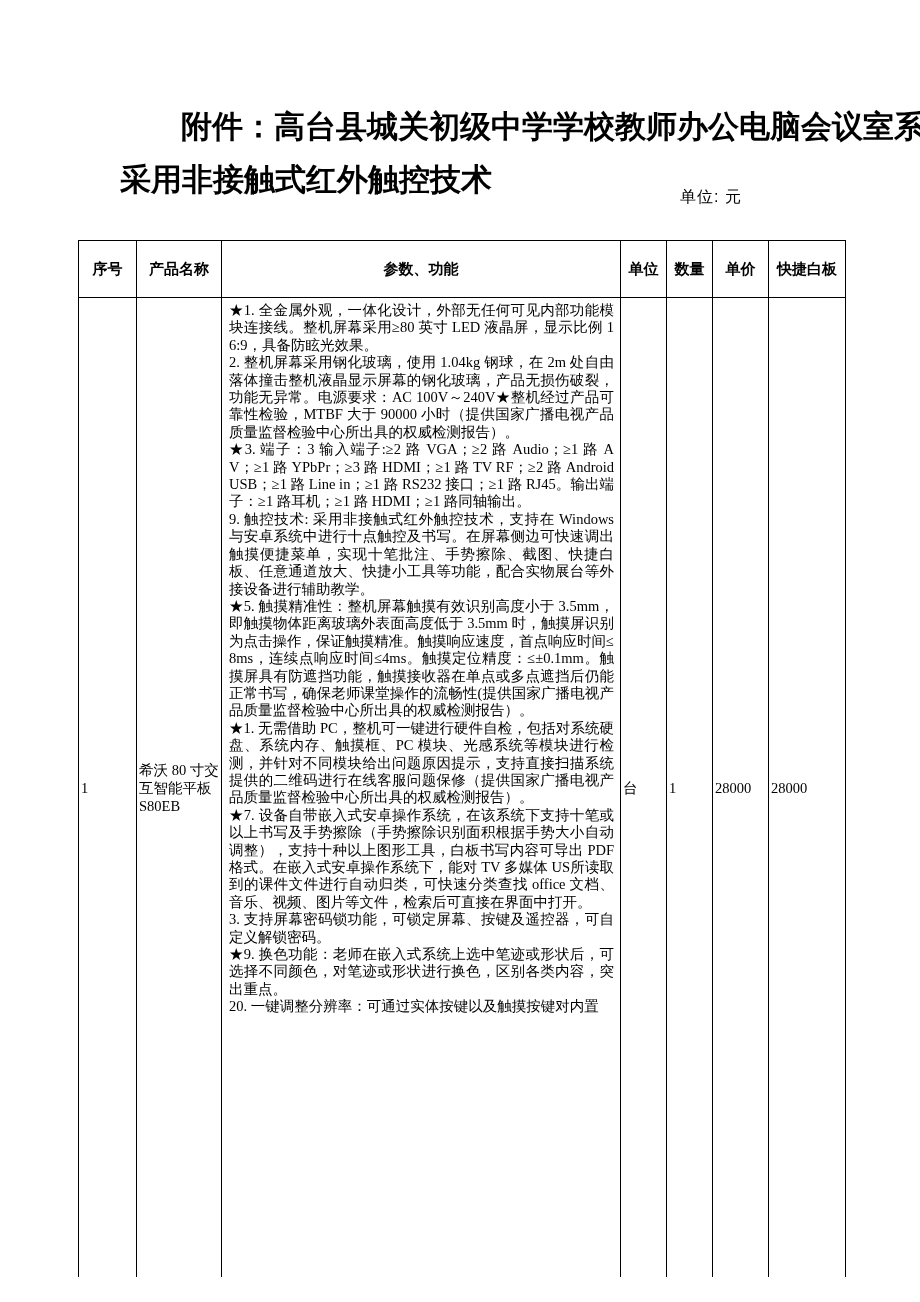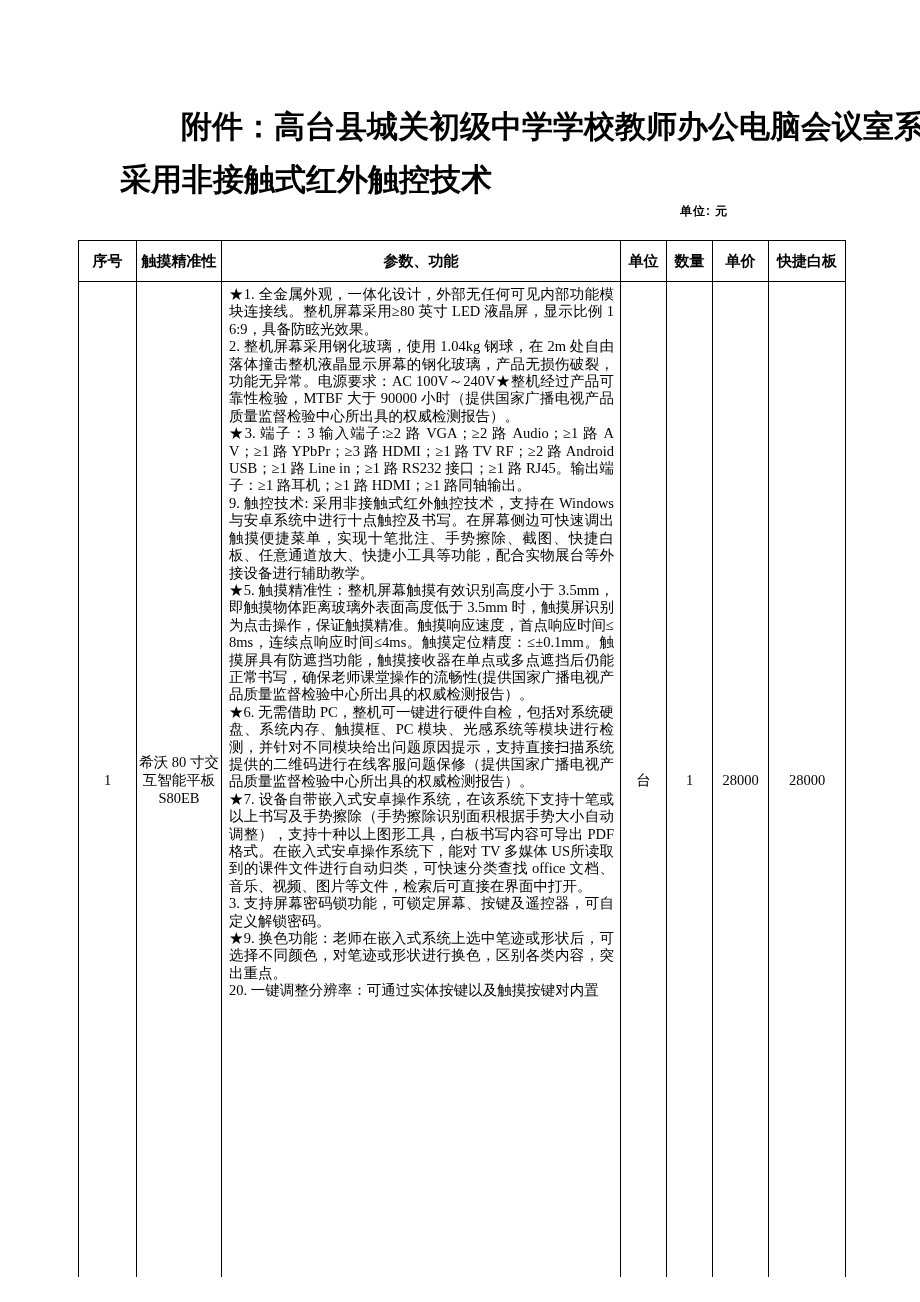--- a/index.html
+++ b/index.html
@@ -17,51 +17,51 @@
     font-weight: bold;
     font-size: 31px;
     line-height: 28px;
     white-space: nowrap;
   }
   .title-line1 { left: 181px; top: 113px; }
   .title-line2 { left: 120px; top: 166px; }
   .unit-note {
     position: absolute;
     left: 680px;
-    top: 203px;
+    top: 187px;
     font-family: "Liberation Sans", "DejaVu Sans", sans-serif;
-    font-weight: bold;
-    font-size: 12px;
+    font-weight: normal;
+    font-size: 16px;
     letter-spacing: 1px;
     white-space: nowrap;
   }
   table.doc-table {
     position: absolute;
     left: 78px;
     top: 240px;
     width: 767px;
     height: 1037px;
     border-collapse: collapse;
     table-layout: fixed;
   }
   .doc-table th, .doc-table td {
     border: 1px solid #000;
   }
   .doc-table thead th {
-    height: 41px;
+    height: 57px;
     font-family: "Liberation Serif", "DejaVu Serif", serif;
     font-weight: bold;
     font-size: 15px;
     text-align: center;
     vertical-align: middle;
     padding: 2px;
   }
   .doc-table tbody td {
     font-size: 14.5px;
-    text-align: center;
+    text-align: left;
     vertical-align: middle;
     padding: 2px;
     line-height: 18px;
     border-bottom: none; 
   }
   .doc-table tbody td.params-cell {
     text-align: left;
     vertical-align: top;
     padding: 4px 6px 4px 7px;
   }
@@ -91,39 +91,39 @@
       <col style="width:85px">
       <col style="width:399px">
       <col style="width:46px">
       <col style="width:46px">
       <col style="width:56px">
       <col style="width:77px">
     </colgroup>
     <thead>
       <tr>
         <th>序号</th>
-        <th>触摸精准性</th>
+        <th>产品名称</th>
         <th>参数、功能</th>
         <th>单位</th>
         <th>数量</th>
         <th>单价</th>
         <th>快捷白板</th>
       </tr>
     </thead>
     <tbody>
       <tr>
         <td>1</td>
         <td class="product-cell">希沃 80 寸交互智能平板 S80EB</td>
         <td class="params-cell">
           <p>★1. 全金属外观，一体化设计，外部无任何可见内部功能模块连接线。整机屏幕采用≥80 英寸 LED 液晶屏，显示比例 16:9，具备防眩光效果。</p>
           <p>2. 整机屏幕采用钢化玻璃，使用 1.04kg 钢球，在 2m 处自由落体撞击整机液晶显示屏幕的钢化玻璃，产品无损伤破裂，功能无异常。电源要求：AC 100V～240V★整机经过产品可靠性检验，MTBF 大于 90000 小时（提供国家广播电视产品质量监督检验中心所出具的权威检测报告）。</p>
           <p>★3. 端子：3 输入端子:≥2 路 VGA；≥2 路 Audio；≥1 路 AV；≥1 路 YPbPr；≥3 路 HDMI；≥1 路 TV RF；≥2 路 Android USB；≥1 路 Line in；≥1 路 RS232 接口；≥1 路 RJ45。输出端子：≥1 路耳机；≥1 路 HDMI；≥1 路同轴输出。</p>
           <p>9. 触控技术: 采用非接触式红外触控技术，支持在 Windows 与安卓系统中进行十点触控及书写。在屏幕侧边可快速调出触摸便捷菜单，实现十笔批注、手势擦除、截图、快捷白板、任意通道放大、快捷小工具等功能，配合实物展台等外接设备进行辅助教学。</p>
           <p>★5. 触摸精准性：整机屏幕触摸有效识别高度小于 3.5mm，即触摸物体距离玻璃外表面高度低于 3.5mm 时，触摸屏识别为点击操作，保证触摸精准。触摸响应速度，首点响应时间≤8ms，连续点响应时间≤4ms。触摸定位精度：≤±0.1mm。触摸屏具有防遮挡功能，触摸接收器在单点或多点遮挡后仍能正常书写，确保老师课堂操作的流畅性(提供国家广播电视产品质量监督检验中心所出具的权威检测报告）。</p>
-          <p>★6. 无需借助 PC，整机可一键进行硬件自检，包括对系统硬盘、系统内存、触摸框、PC 模块、光感系统等模块进行检测，并针对不同模块给出问题原因提示，支持直接扫描系统提供的二维码进行在线客服问题保修（提供国家广播电视产品质量监督检验中心所出具的权威检测报告）。</p>
+          <p>★1. 无需借助 PC，整机可一键进行硬件自检，包括对系统硬盘、系统内存、触摸框、PC 模块、光感系统等模块进行检测，并针对不同模块给出问题原因提示，支持直接扫描系统提供的二维码进行在线客服问题保修（提供国家广播电视产品质量监督检验中心所出具的权威检测报告）。</p>
           <p>★7. 设备自带嵌入式安卓操作系统，在该系统下支持十笔或以上书写及手势擦除（手势擦除识别面积根据手势大小自动调整），支持十种以上图形工具，白板书写内容可导出 PDF 格式。在嵌入式安卓操作系统下，能对 TV 多媒体 US所读取到的课件文件进行自动归类，可快速分类查找 office 文档、音乐、视频、图片等文件，检索后可直接在界面中打开。</p>
           <p>3. 支持屏幕密码锁功能，可锁定屏幕、按键及遥控器，可自定义解锁密码。</p>
           <p>★9. 换色功能：老师在嵌入式系统上选中笔迹或形状后，可选择不同颜色，对笔迹或形状进行换色，区别各类内容，突出重点。</p>
           <p>20. 一键调整分辨率：可通过实体按键以及触摸按键对内置</p>
         </td>
         <td>台</td>
         <td>1</td>
         <td>28000</td>
         <td>28000</td>
       </tr>

